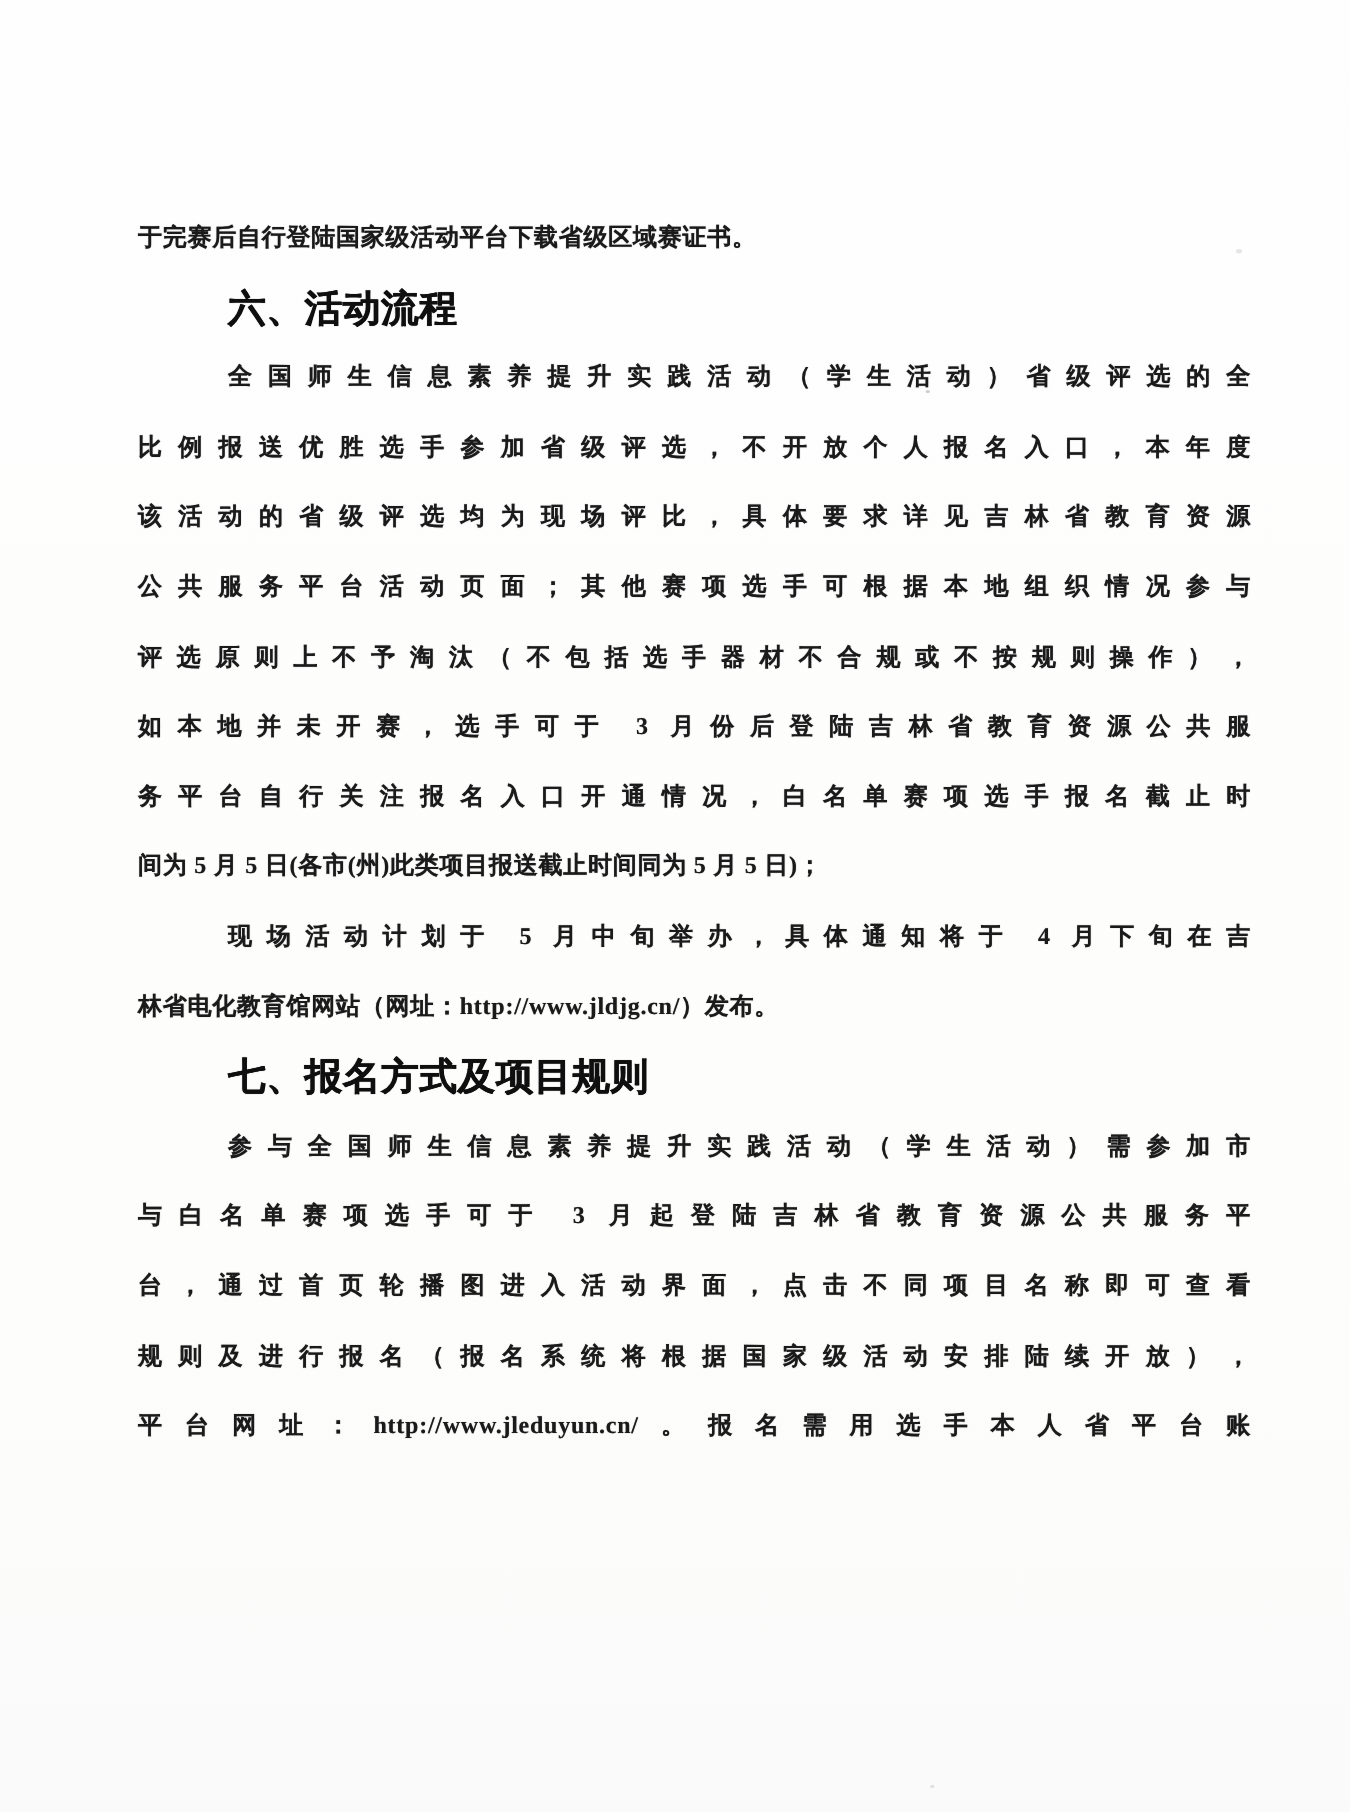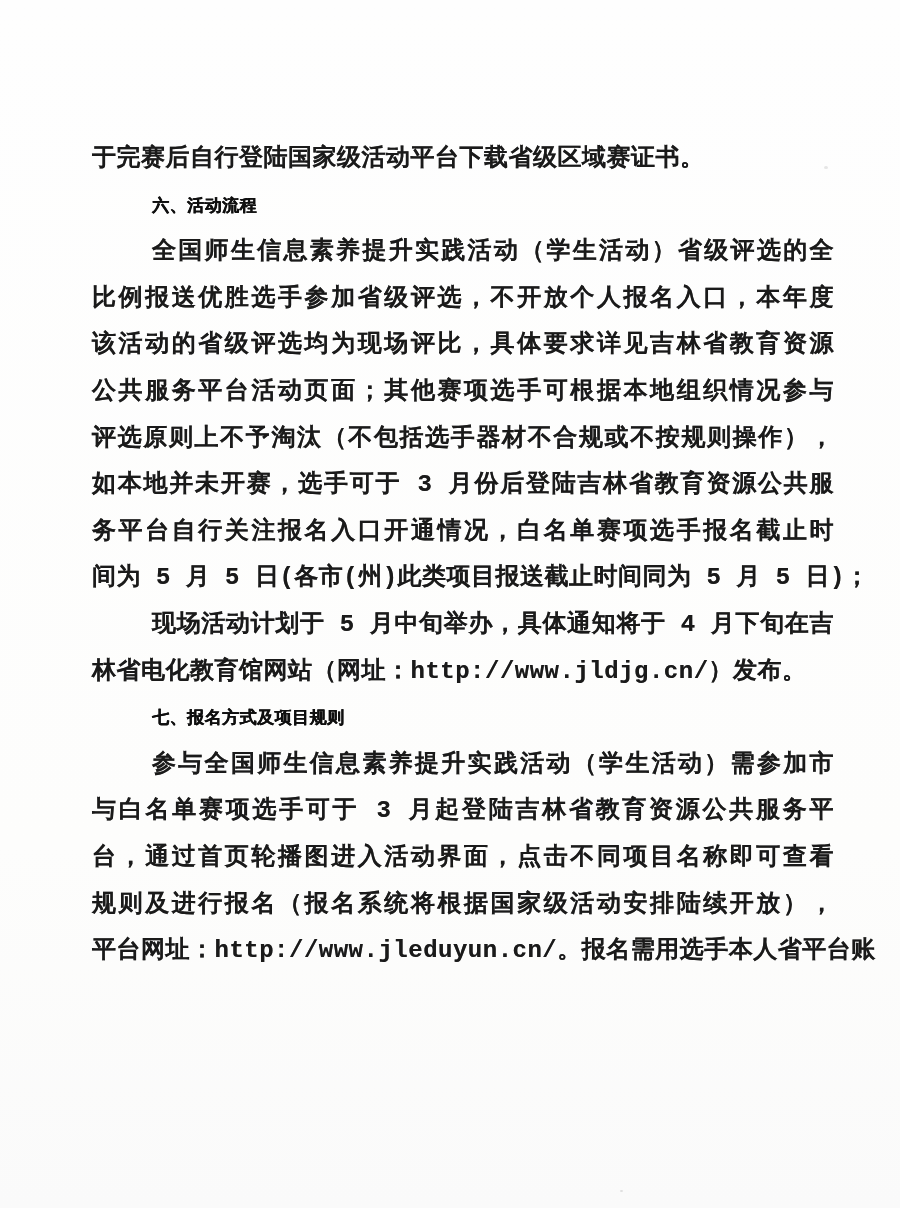--- a/index.html
+++ b/index.html
@@ -20,35 +20,35 @@
   }
   .content {
     position: absolute;
     left: 92px;
     top: 136px;
     width: 742px;
   }
   .line {
     height: 46.6px;
     line-height: 46.6px;
-    font-size: 24px;
+    font-size: 16px;
     letter-spacing: 0.5px;
     color: #1a1a1a;
-    font-family: Liberation Mono, monospace;
+    font-family: Liberation Serif, serif;
     font-weight: 600;
     text-align: justify;
     text-align-last: justify;
     text-shadow: 0 0 0.6px rgba(25,25,25,0.65);
     white-space: nowrap;
     overflow: visible;
   }
   .line.heading {
     font-family: "Liberation Sans", "DejaVu Sans", sans-serif;
     font-weight: 800;
-    font-size: 17px;
+    font-size: 25px;
     color: #0f0f0f;
     text-align: left;
     text-align-last: left;
     text-indent: 60px;
     text-shadow: 0.4px 0 0 #0f0f0f, 0 0 0.6px rgba(15,15,15,0.7);
   }
   .line.indent {
     text-indent: 60px;
   }
   .line.last {

